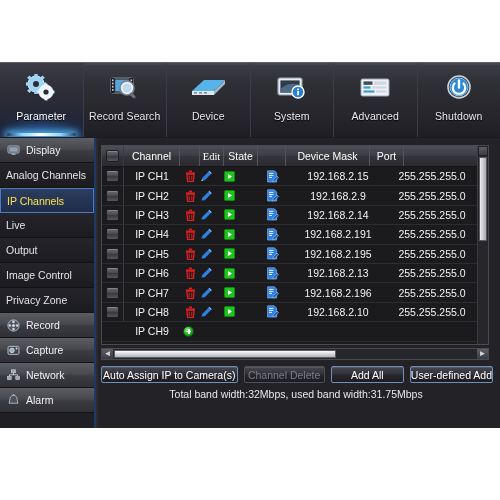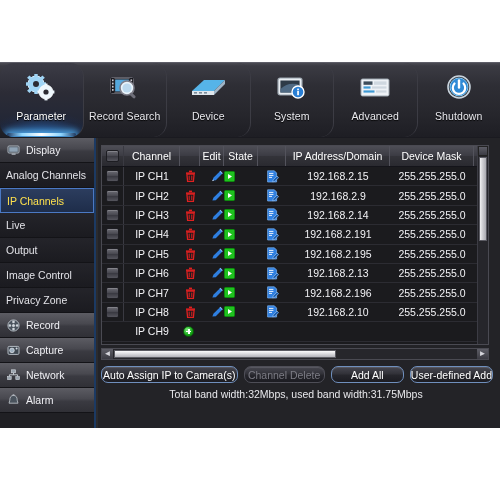--- a/index.html
+++ b/index.html
@@ -30,21 +30,20 @@
   .tb-item {
     flex: 1 1 0;
     position: relative;
     display: flex;
     flex-direction: column;
     align-items: center;
     justify-content: flex-start;
     padding-top: 5px;
     border-right: 1px solid #3c3c44;
     overflow: hidden;
-    border-radius: 14px;
   }
   .tb-item:last-child { border-right: none; }
   .tb-item .tb-ico {
     height: 40px; width: 100%;
     display: flex; align-items: center; justify-content: center;
   }
   .tb-item .tb-lbl {
     font-size: 10.5px;
     color: #e9e9ee;
     letter-spacing: .1px;
@@ -132,21 +131,21 @@
   .trow.head {
     height: 21px;
     background: linear-gradient(to bottom, #4e4e56 0%, #3c3c44 48%, #333339 52%, #2a2a30 100%);
     color: #ffffff;
     font-size: 10.5px;
     border-bottom: 1px solid #14141a;
   }
   .c-chk   { width: 22px; display: flex; justify-content: center; flex:0 0 auto; border-right: 1px solid #3a3a42; height: 100%; align-items:center;}
   .c-ch    { width: 56px; flex:0 0 auto; text-align: center; }
   .c-del   { width: 20px; flex:0 0 auto; text-align: center; }
-  .c-edit  { width: 24px; flex:0 0 auto; text-align: right; }
+  .c-edit  { width: 24px; flex:0 0 auto; text-align: left; font-family: Liberation Serif, serif; }
   .c-state { width: 34px; flex:0 0 auto; text-align: left; }
   .c-cfg   { width: 28px; flex:0 0 auto; text-align: center; }
   .c-ip    { width: 104px; flex:0 0 auto; text-align: center; }
   .c-mask  { width: 84px; flex:0 0 auto; text-align: center; }
   .c-port  { width: 34px; flex:0 0 auto; text-align: center; }
   .trow.head .c-ch, .trow.head .c-edit, .trow.head .c-state,
   .trow.head .c-ip, .trow.head .c-mask, .trow.head .c-port { border-right: 1px solid #53535c; height:100%; display:flex; align-items:center; justify-content:center;}
   .trow.head .c-del, .trow.head .c-cfg { border-right: 1px solid #53535c; height:100%; }
 
   .chkbox {
@@ -211,21 +210,21 @@
     width: 392px; height: 17px;
     display: flex; gap: 6px;
   }
   .btn {
     height: 17px;
     display: flex; align-items: center; justify-content: center;
     font-size: 10.5px;
     color: #ffffff;
     background: linear-gradient(to bottom, #46464f 0%, #323239 45%, #26262c 55%, #1c1c22 100%);
     border: 1px solid #6f8fbd;
-    border-radius: 7px;
+    border-radius: 2px;
     white-space: nowrap;
     box-shadow: inset 0 1px 0 rgba(255,255,255,.10);
   }
   .btn.b1 { width: 138px; }
   .btn.b2 { width: 82px; color: #7c7c85; border-color: #4e4e57; }
   .btn.b3 { width: 74px; }
   .btn.b4 { width: 84px; }
 
   .bandwidth {
     position: absolute; left: 3px; top: 250px;
@@ -450,21 +449,20 @@
 
       <div class="trow head">
         <div class="c-chk">
             <span class="chkbox"></span>
           </div>
         <div class="c-ch">Channel</div>
         <div class="c-del"></div>
         <div class="c-edit">Edit</div>
         <div class="c-state">State</div>
         <div class="c-cfg"></div>
-        <div class="c-ip">IP Address/Domain</div>
         <div class="c-mask">Device Mask</div>
         <div class="c-port">Port</div>
       </div>
 
       <div class="trow">
         <div class="c-chk">
             <span class="chkbox"></span>
           </div>
         <div class="c-ch">IP CH1</div>
         <div class="c-del icon-btn">

